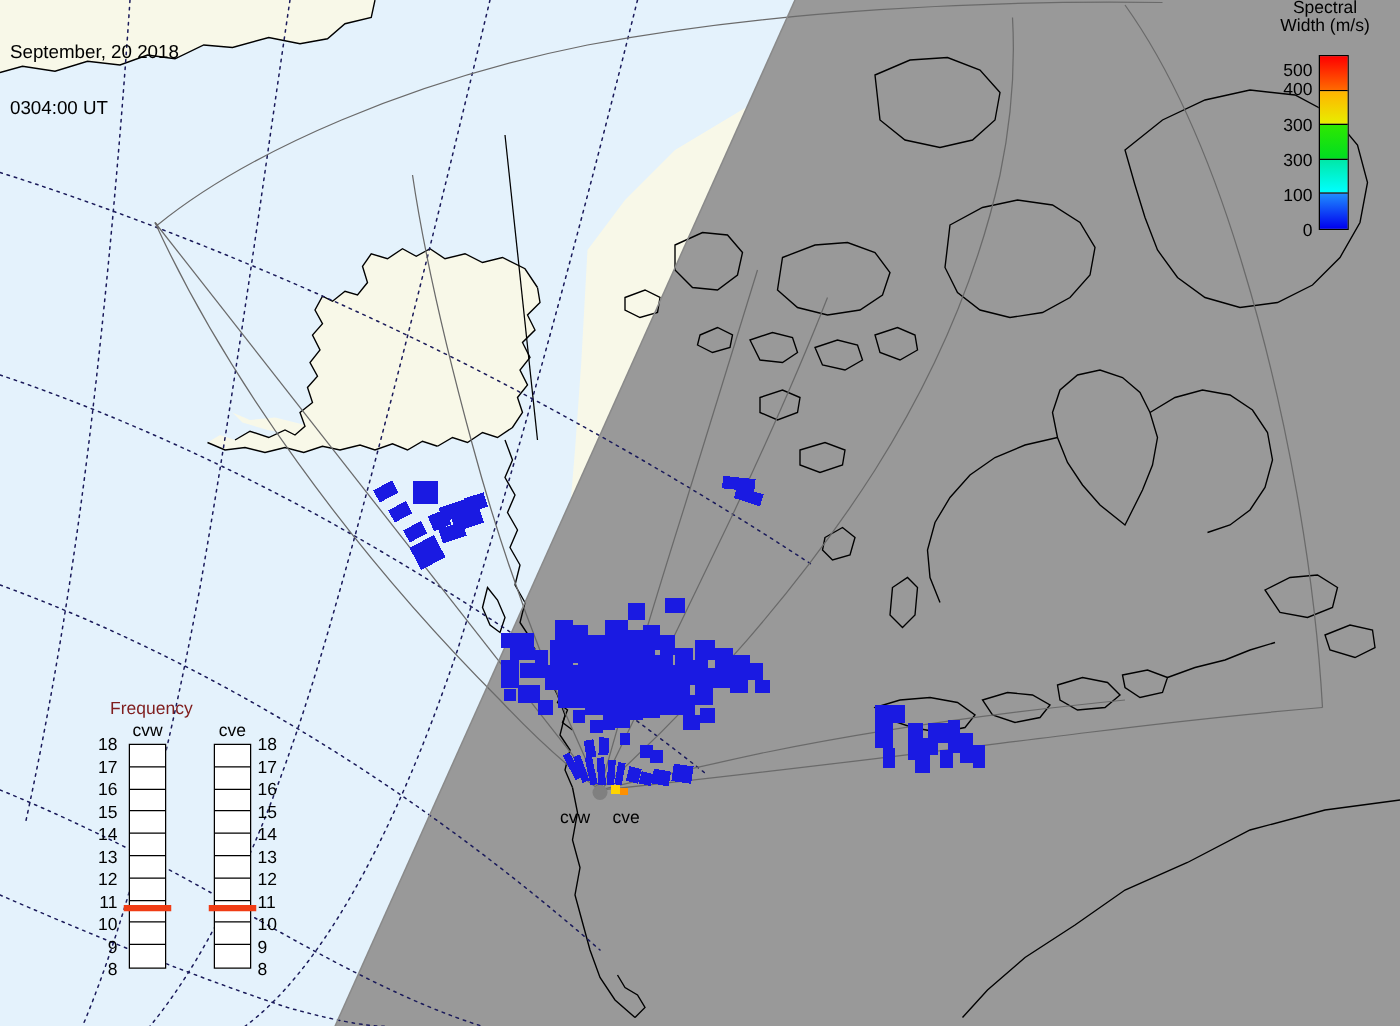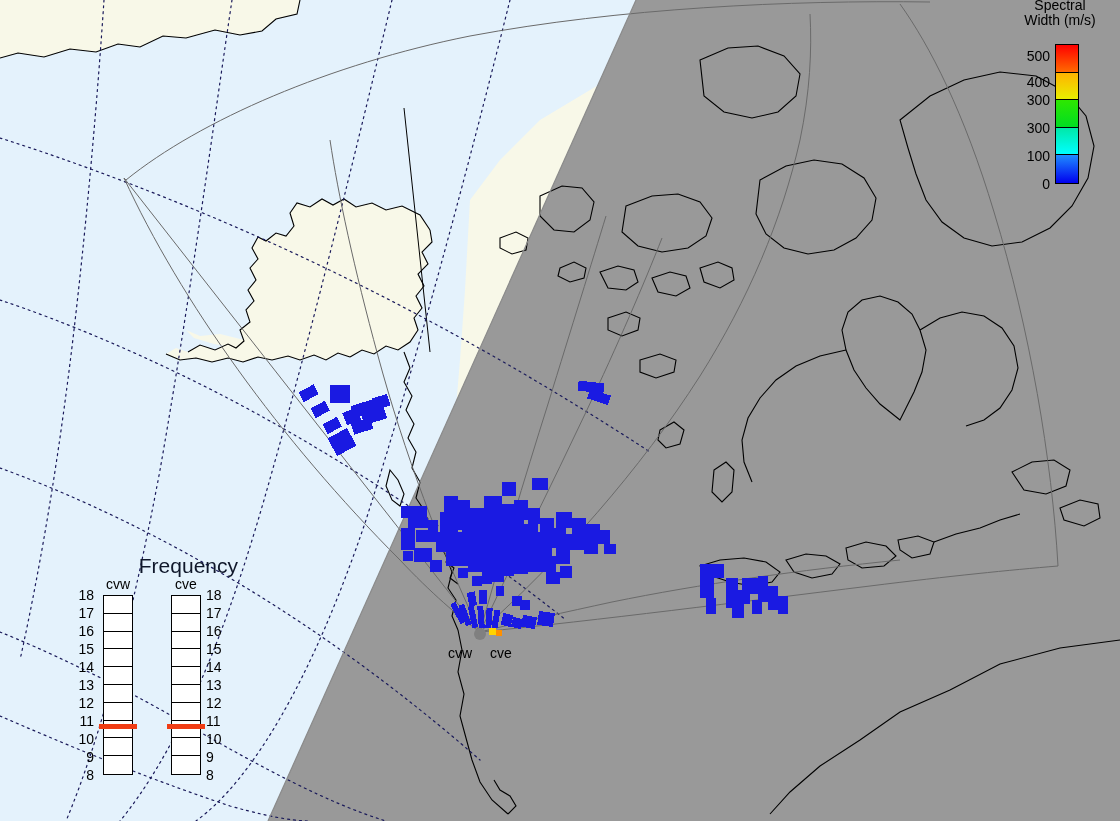--- a/index.html
+++ b/index.html
@@ -50,22 +50,22 @@
     position:absolute;right:0;width:50px;text-align:right;
     font-size:14px;line-height:14px;color:#000;
   }
 
   
   #freq{
     position:absolute;left:88px;top:558px;
     width:150px;height:255px;z-index:40;
   }
   #freq-title{
-    position:absolute;left:0;top:0;width:150px;text-align:right;
-    font-size:21px;line-height:16px;color:#0f172a;
+    position:absolute;left:0;top:0;width:150px;text-align:left;
+    font-size:14px;line-height:16px;color:#7f1d1d;
   }
   .freq-col-label{
     position:absolute;top:19px;font-size:14px;line-height:15px;color:#000;
     text-align:center;width:40px;
   }
   .freq-bar{
     position:absolute;top:37px;width:30px;height:180px;
     border:1px solid #000;box-sizing:border-box;background:#ffffff;
   }
   .freq-cell{width:100%;box-sizing:border-box;border-bottom:1px solid #000;}
@@ -346,29 +346,33 @@
         <rect x="768" y="586" width="10" height="24"></rect>
         <rect x="752" y="600" width="10" height="14"></rect>
         <rect x="778" y="596" width="10" height="18"></rect>
       </g>
     </g>
 
     <circle cx="480" cy="634" r="6" fill="#808080"></circle>
 
   </svg>
 
+  <div id="timestamp">
+    <div>September, 20 2018</div>
+    <div>0304:00 UT</div>
+  </div>
 
   <div id="cbar">
     <div id="cbar-title">
       <span>Spectral</span>
       <span>Width (m/s)</span>
     </div>
     <div id="cbar-ticks">
         <div class="cbar-tick" style="top: 1px; margin-top: 12px;">500</div>
-        <div class="cbar-tick" style="top: 39px;">400</div>
+        <div class="cbar-tick" style="top: 28px;">400</div>
         <div class="cbar-tick" style="top: 57px;">300</div>
         <div class="cbar-tick" style="top: 85px;">300</div>
         <div class="cbar-tick" style="top: 113px;">100</div>
         <div class="cbar-tick" style="top: 141px;">0</div>
       </div>
     <div id="cbar-box">
         <div class="cbar-seg" style="background: linear-gradient(rgb(255, 0, 0), rgb(255, 106, 0));"></div>
         <div class="cbar-seg" style="background: linear-gradient(rgb(255, 179, 0), rgb(232, 238, 0));"></div>
         <div class="cbar-seg" style="background: linear-gradient(rgb(46, 232, 0), rgb(0, 221, 34));"></div>
         <div class="cbar-seg" style="background: linear-gradient(rgb(0, 232, 168), rgb(0, 255, 255));"></div>

